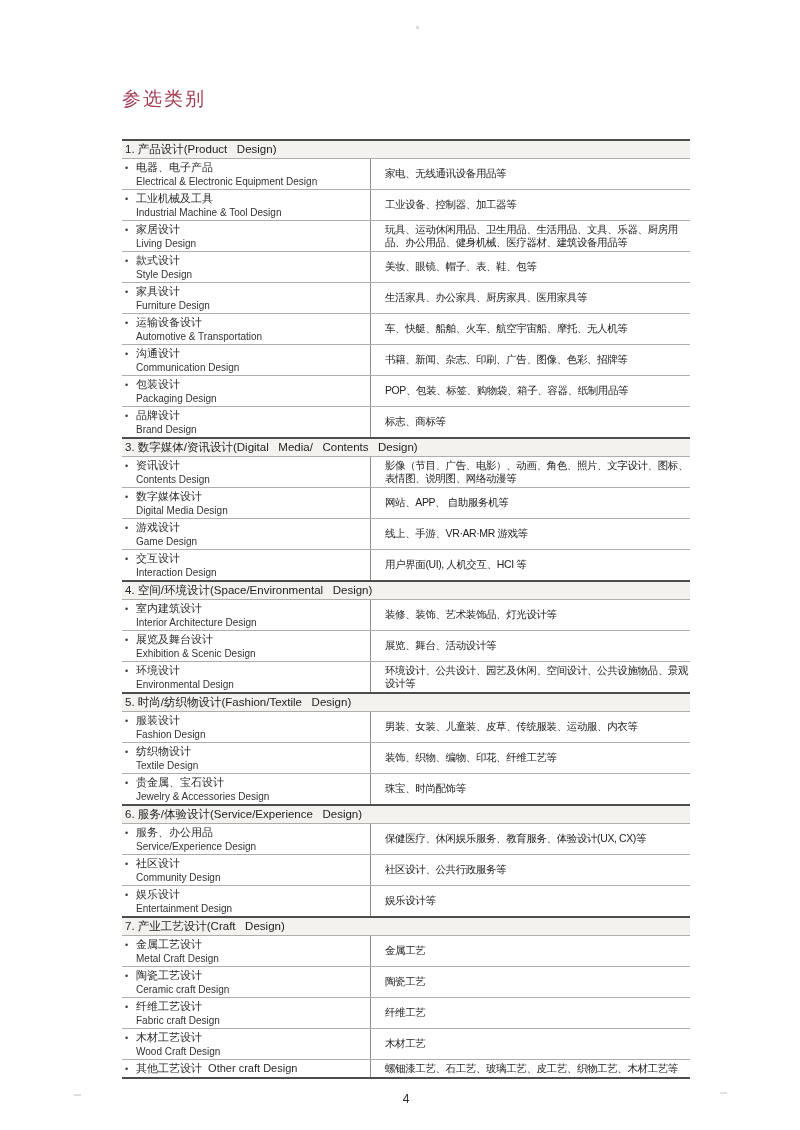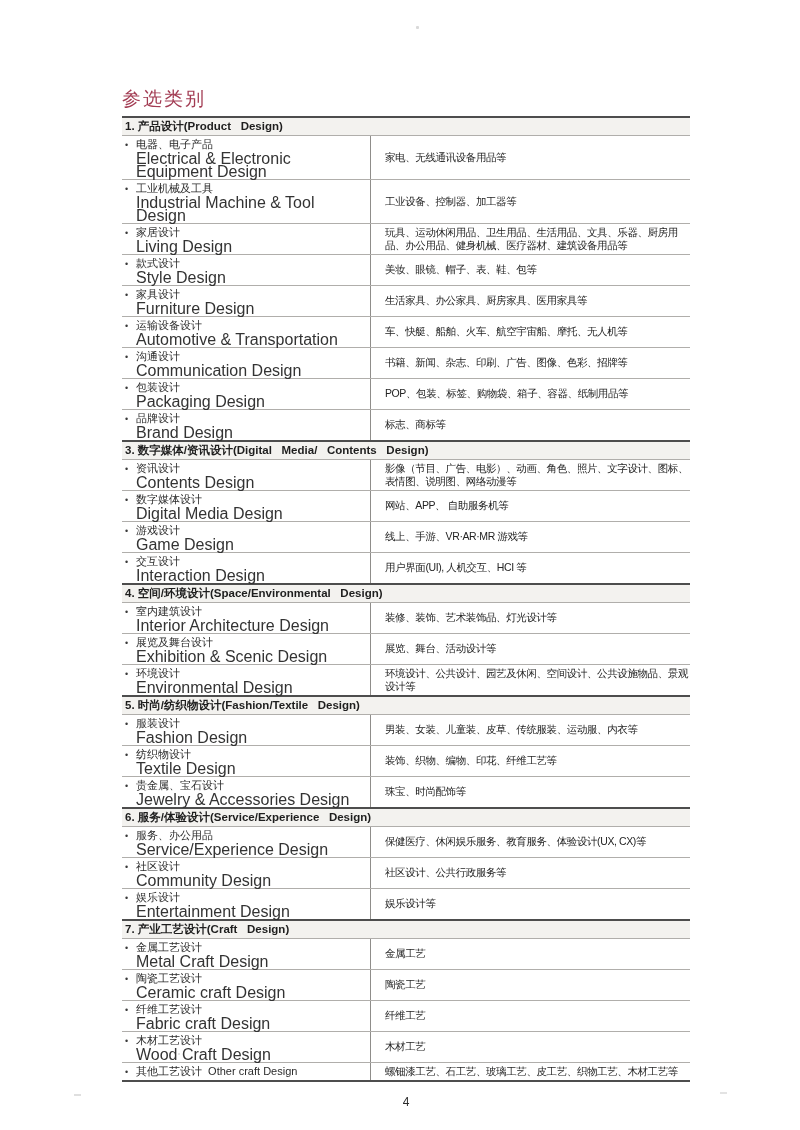--- a/index.html
+++ b/index.html
@@ -14,31 +14,31 @@
   .page {
     position: absolute;
     left: 122px; top: 86px;
     width: 568px;
   }
   .title {
     font-size: 19px;
     font-weight: 500;
     color: #a23b52;
     letter-spacing: 2px;
-    margin-bottom: 4px;
+    margin-bottom: 27px;
   }
   .cat-table {
     width: 100%;
     border-bottom: 2px solid #4d4d4d;
   }
   .section-header {
     border-top: 2px solid #4d4d4d;
     background: #f3f2ef;
     font-size: 11.5px;
-    font-weight: bold;
+    font-weight: normal;
     line-height: 15px;
     padding: 1px 2px 1px 3px;
     white-space: pre-wrap;
     color: #1e1e1e;
   }
   .row {
     display: flex;
     border-top: 1px solid #b0aeab;
     min-height: 29px;
     align-items: stretch;
@@ -59,21 +59,21 @@
     line-height: 14px;
     white-space: pre-wrap;
   }
   .bullet {
     width: 11px;
     flex: 0 0 11px;
     font-size: 9px;
     color: #3a3a3a;
   }
   .en {
-    font-size: 16px;
+    font-size: 10px;
     line-height: 13px;
     padding-left: 11px;
     color: #333;
   }
   .cell-right {
     flex: 1;
     border-left: 1px solid #8f8d8a;
     padding: 1px 2px 1px 14px;
     display: flex;
     align-items: center;

